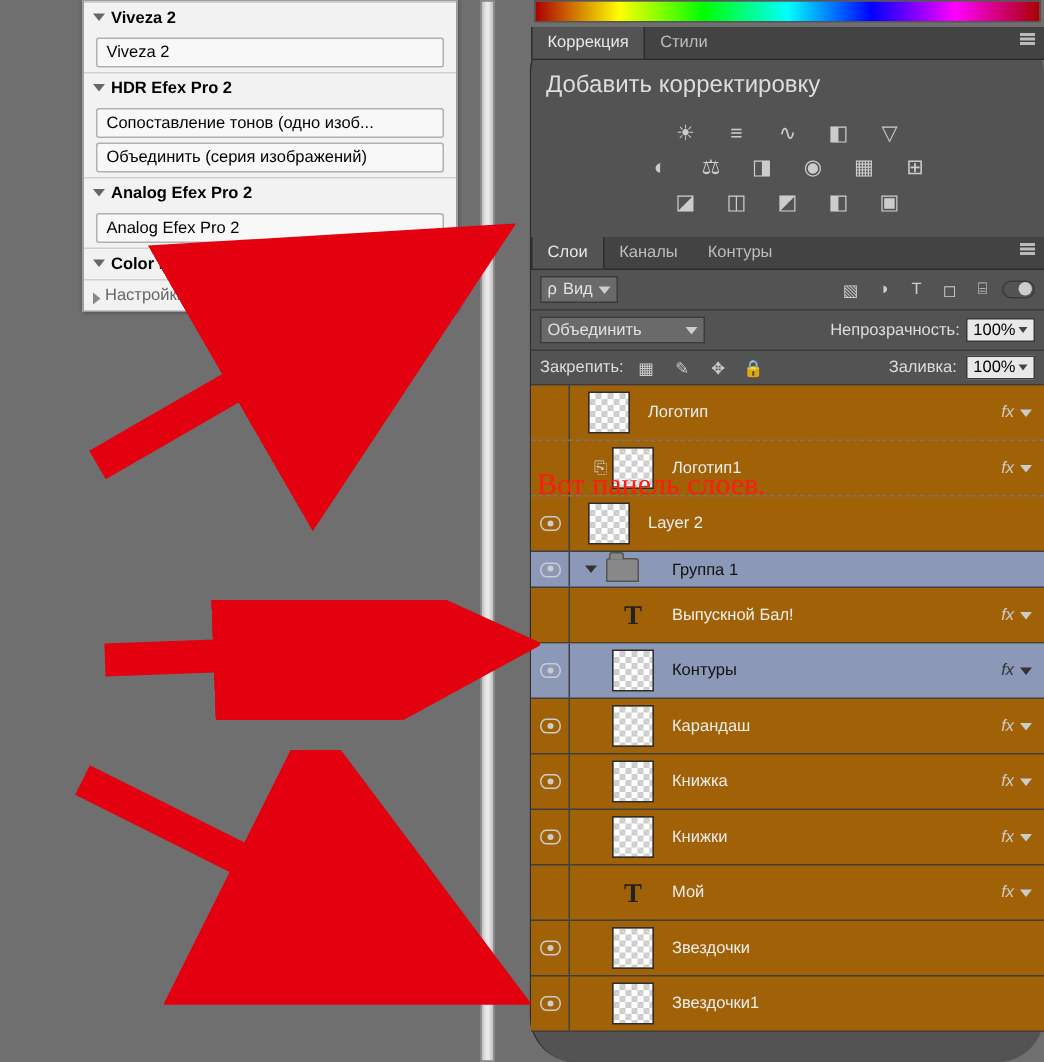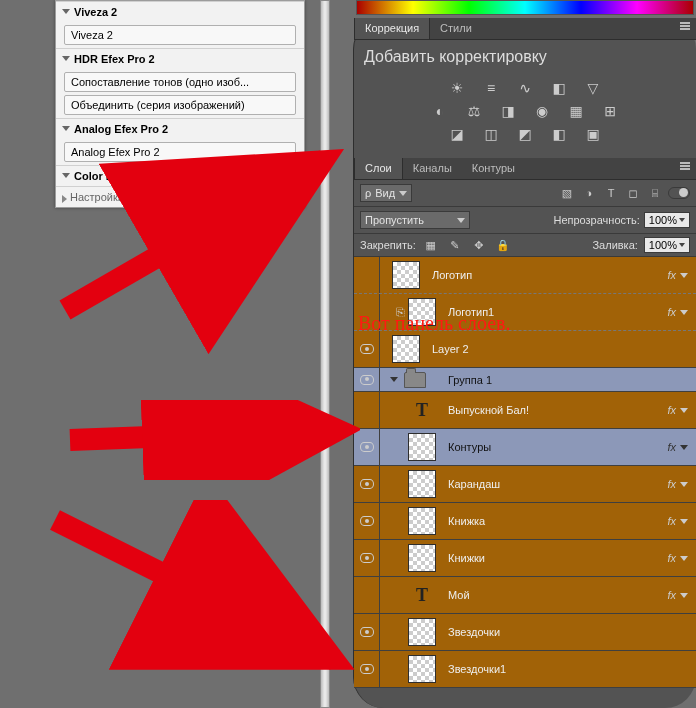--- a/index.html
+++ b/index.html
@@ -161,21 +161,21 @@
     <div class="mini">T</div>
     <div class="mini">◻</div>
     <div class="mini">⌸</div>
     <div class="mini" style="width:22px;border:1px solid #3a3a3a;border-radius:8px;height:12px;position:relative;">
       <span style="position:absolute;right:1px;top:0;width:9px;height:9px;border-radius:50%;background:#ccc;"></span>
     </div>
   </div>
 
   <div class="layers-bar">
     <div class="sel" style="min-width:110px">
-      <span>Пропустить</span>
+      <span>Объединить</span>
         <span class="spacer"></span>
         <span class="arr"></span>
     </div>
     <div class="spacer"></div>
     <span class="lbl">Непрозрачность:</span>
     <div class="numbox">
         <span>100%</span>
         <span class="arr"></span>
       </div>
   </div>

